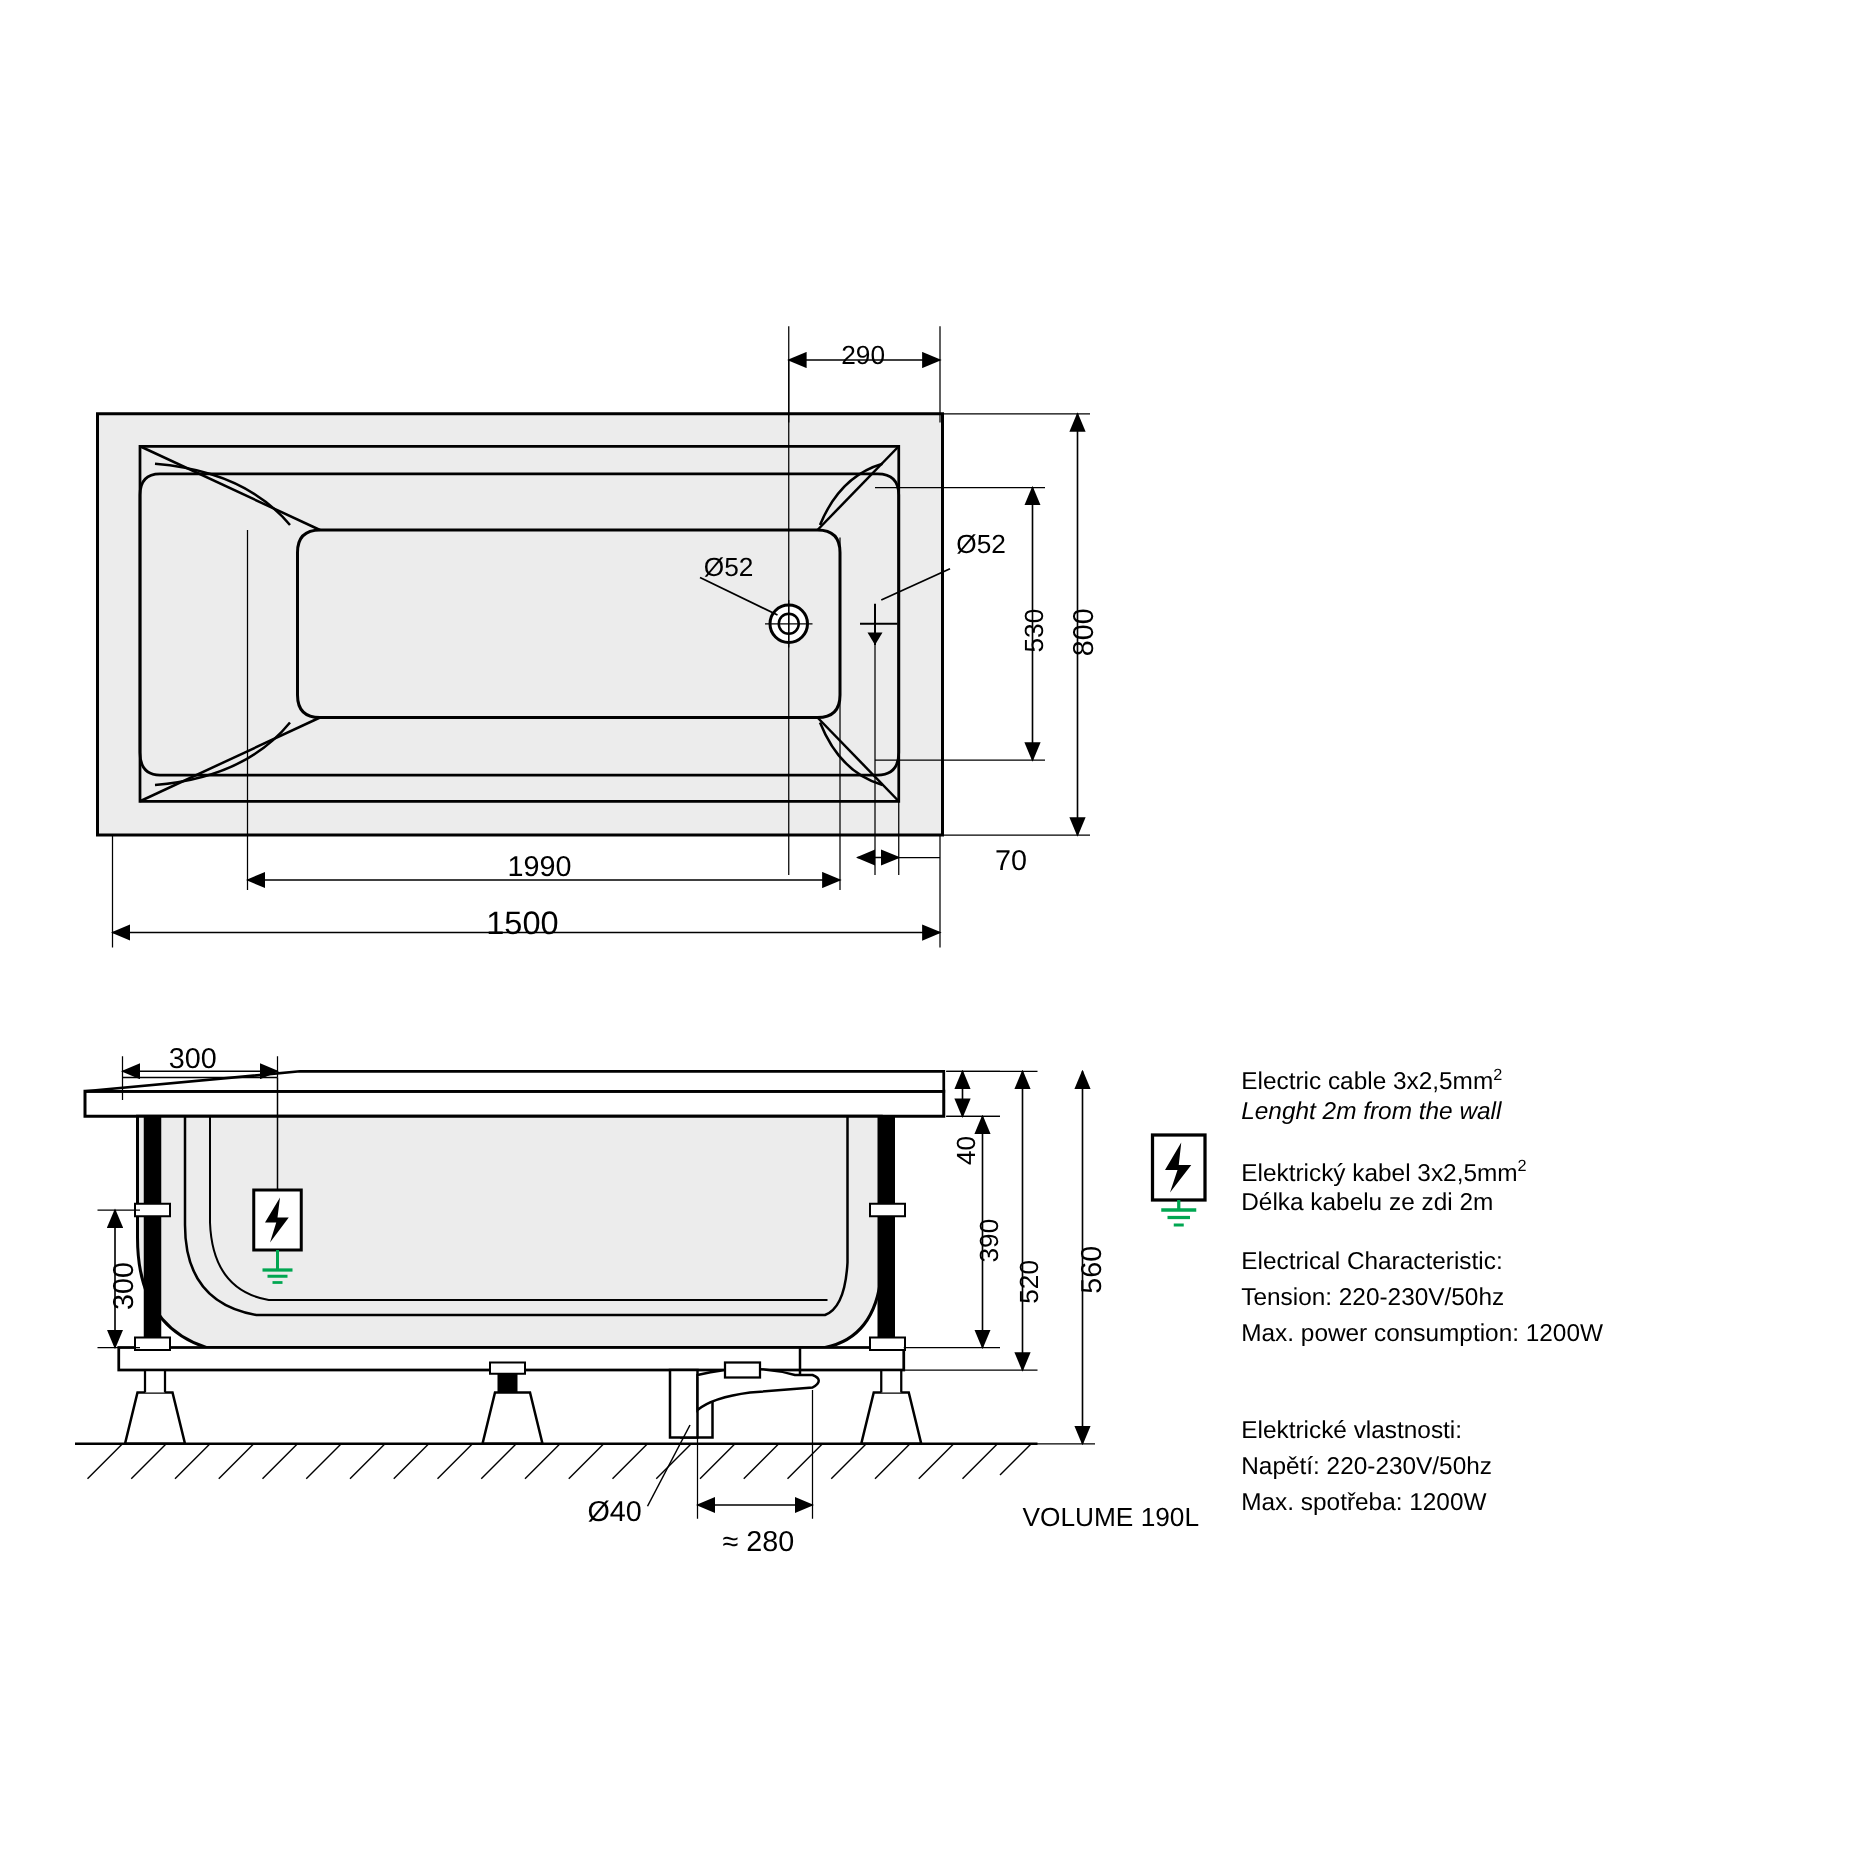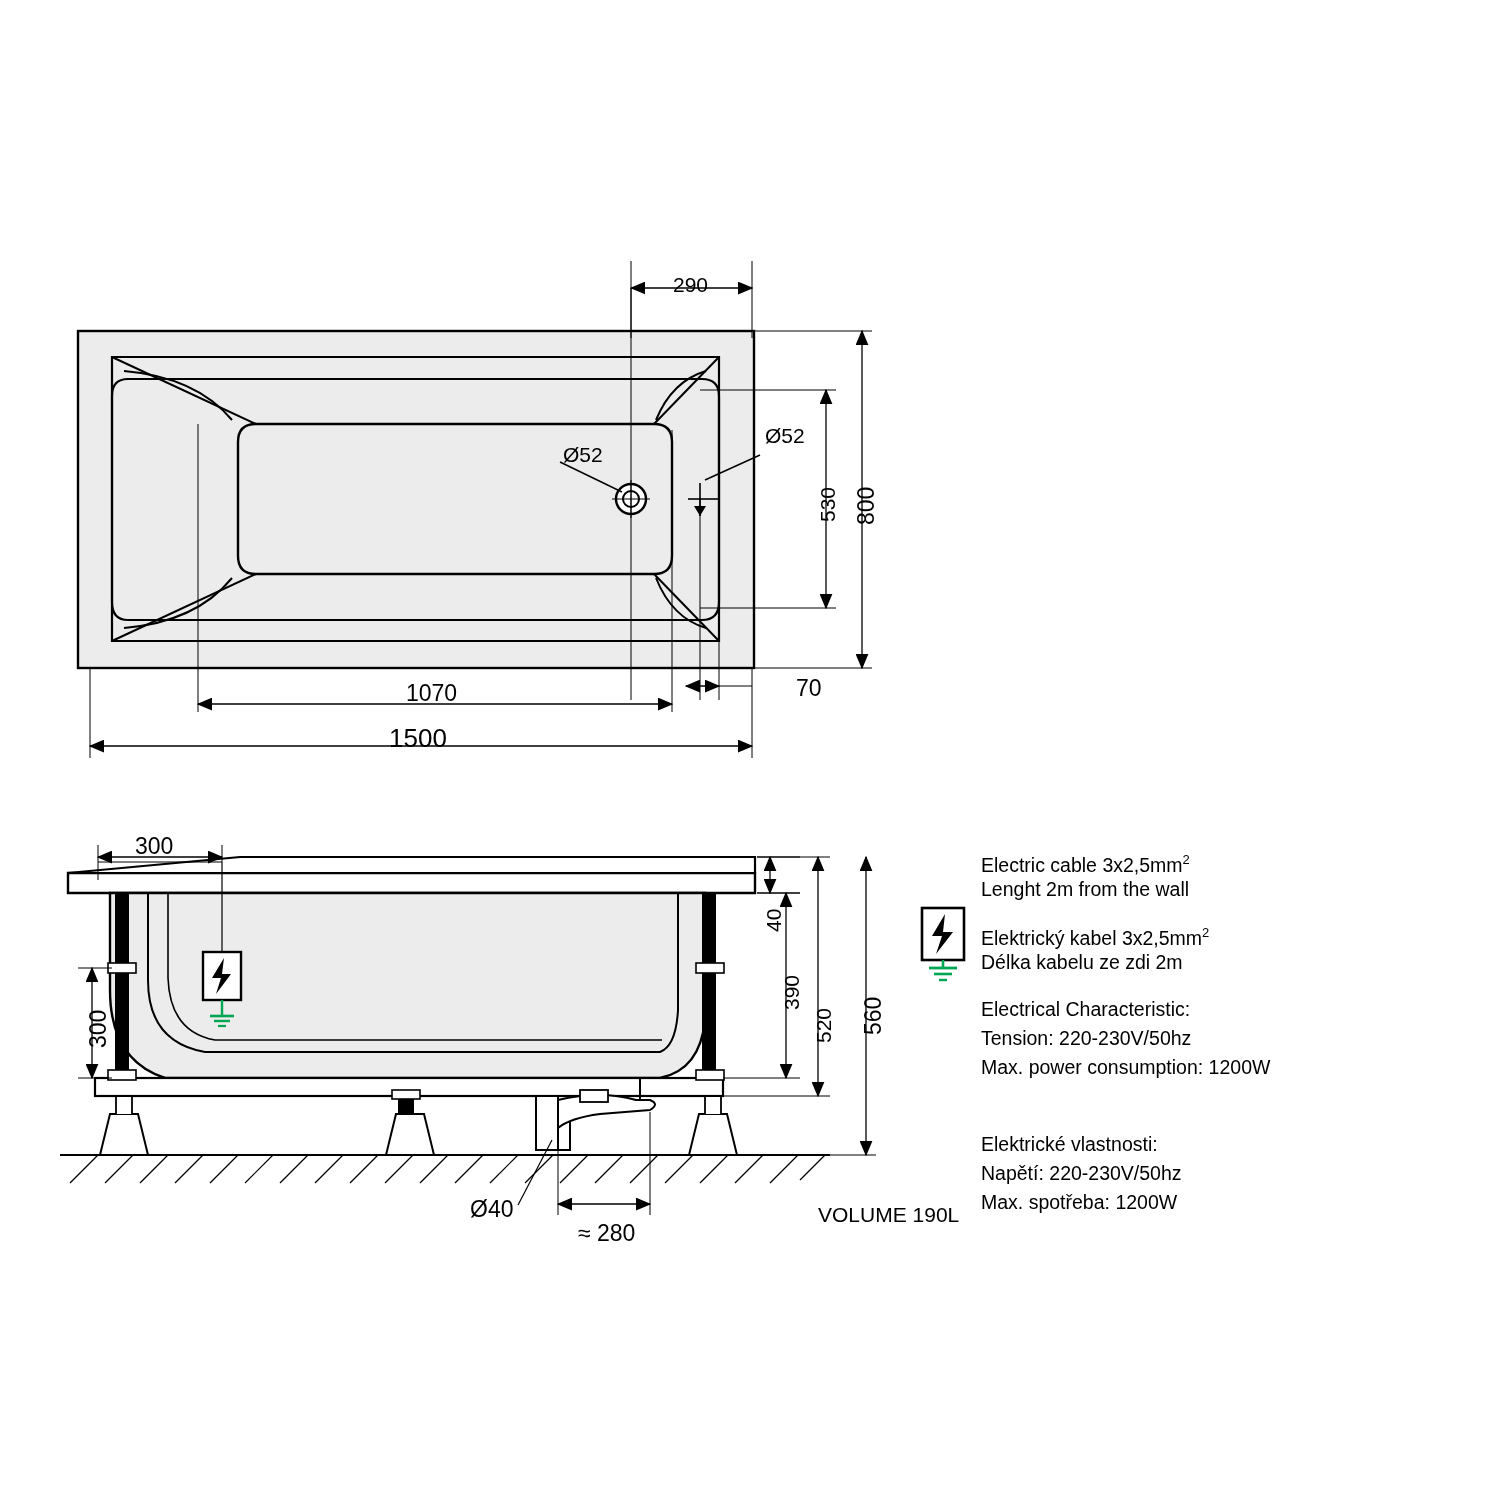--- a/index.html
+++ b/index.html
@@ -2,21 +2,21 @@
 <html><head>
 <meta charset="utf-8">
 <style>
   html,body{margin:0;padding:0;background:#fff;}
   body{width:1500px;height:1500px;position:relative;font-family:"Liberation Sans",sans-serif;color:#000;overflow:hidden;}
   #sheet{position:absolute;left:0;top:0;width:1500px;height:1500px;padding-left:44px;}
   svg{position:absolute;left:0;top:0;}
   .txt{position:absolute;font-family:"Liberation Sans",sans-serif;font-size:20px;color:#000;white-space:nowrap;}
   .dim{font-size:21px;}
   .dimbig{font-size:23px;}
-  .spec{font-size:19.5px;line-height:26px;}
+  .spec{font-size:19.5px;line-height:26px;margin-left:12px;}
   .sup{font-size:13px;vertical-align:super;}
   .vert{transform-origin:0 0;}
 </style>
 </head>
 <body>
 
 <div id="sheet">
 
 <svg width="1500" height="1500" viewBox="0 0 1500 1500">
   <defs>
@@ -203,38 +203,38 @@
     <line x1="934" y1="974" x2="952" y2="974" stroke="#00a651" stroke-width="2.6"></line>
     <line x1="939" y1="980" x2="947" y2="980" stroke="#00a651" stroke-width="2.4"></line>
   </g>
 </svg>
 
 <div class="txt dim" style="left:673px;top:273px;">290</div>
 <div class="txt dim" style="left:563px;top:443px;">Ø52</div>
 <div class="txt dim" style="left:765px;top:424px;">Ø52</div>
 <div class="txt dim vert" style="left:816px;top:522px;transform:rotate(-90deg);">530</div>
 <div class="txt dimbig vert" style="left:853px;top:525px;transform:rotate(-90deg);">800</div>
-<div class="txt dimbig" style="left:406px;top:680px;">1070</div>
+<div class="txt dimbig" style="left:406px;top:680px;">1990</div>
 <div class="txt dimbig" style="left:796px;top:675px;">70</div>
 <div class="txt dimbig" style="left:389px;top:723px;font-size:26px;">1500</div>
 
 <div class="txt dimbig" style="left:135px;top:833px;">300</div>
 <div class="txt dimbig vert" style="left:85px;top:1048px;transform:rotate(-90deg);">300</div>
 <div class="txt dim vert" style="left:762px;top:932px;transform:rotate(-90deg);">40</div>
 <div class="txt dim vert" style="left:780px;top:1010px;transform:rotate(-90deg);">390</div>
 <div class="txt dim vert" style="left:812px;top:1043px;transform:rotate(-90deg);">520</div>
 <div class="txt dimbig vert" style="left:860px;top:1035px;transform:rotate(-90deg);">560</div>
 <div class="txt dimbig" style="left:470px;top:1196px;">Ø40</div>
 <div class="txt dimbig" style="left:578px;top:1220px;">≈ 280</div>
 <div class="txt" style="left:818px;top:1203px;font-size:21px;">VOLUME 190L</div>
 
 <div class="txt spec" style="left:981px;top:847px;">
   <span>Electric cable 3x2,5mm</span><span class="sup">2</span>
 </div>
-<div class="txt spec" style="left:981px;top:876px;">Lenght 2m from the wall</div>
+<div class="txt spec" style="left:981px;top:876px;font-style:italic;">Lenght 2m from the wall</div>
 
 <div class="txt spec" style="left:981px;top:920px;">
   <span>Elektrický kabel 3x2,5mm</span><span class="sup">2</span>
 </div>
 <div class="txt spec" style="left:981px;top:949px;">Délka kabelu ze zdi 2m</div>
 
 <div class="txt spec" style="left:981px;top:996px;">Electrical Characteristic:</div>
 <div class="txt spec" style="left:981px;top:1025px;">Tension: 220-230V/50hz</div>
 <div class="txt spec" style="left:981px;top:1054px;">Max. power consumption: 1200W</div>
 

